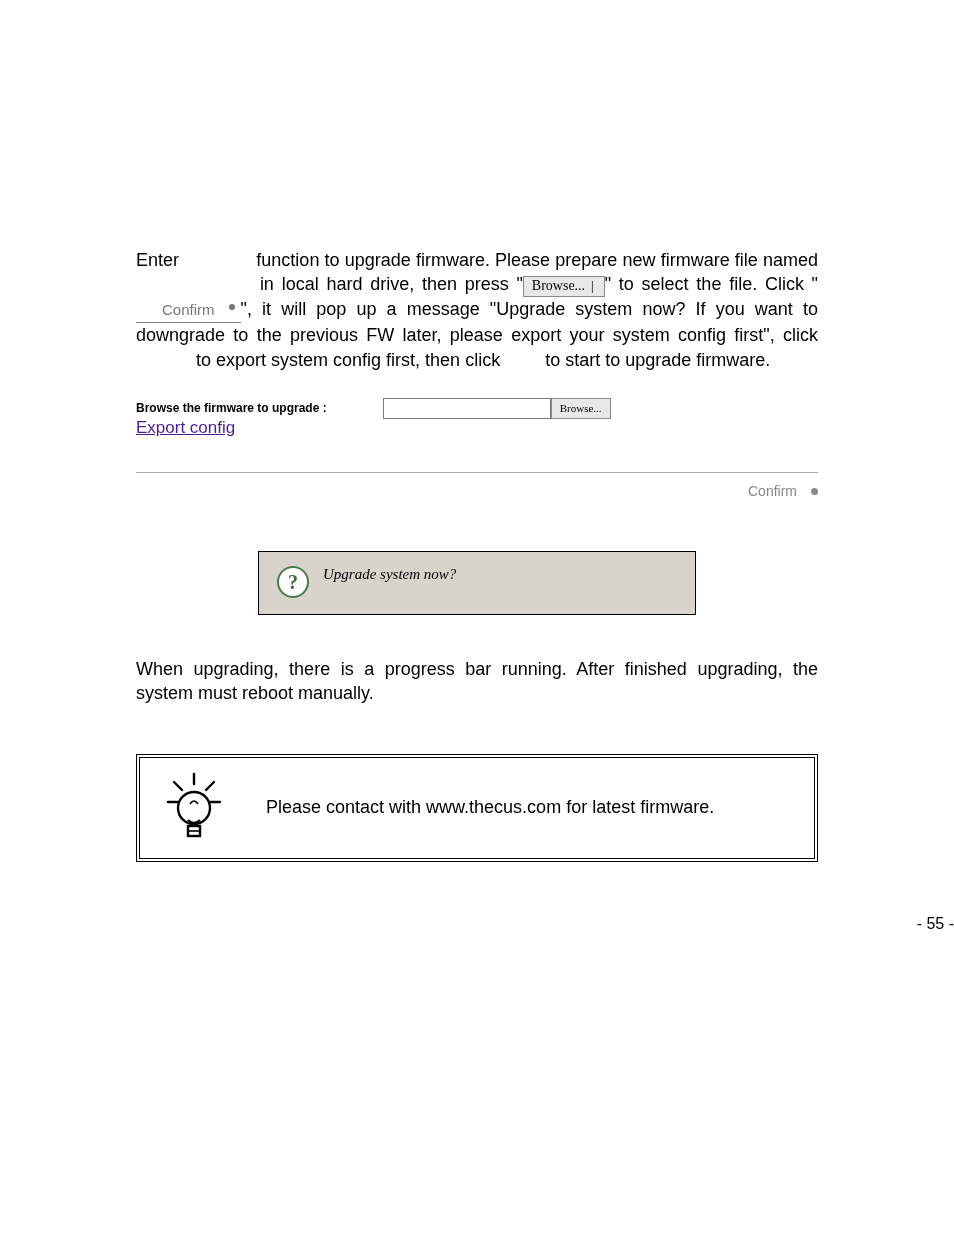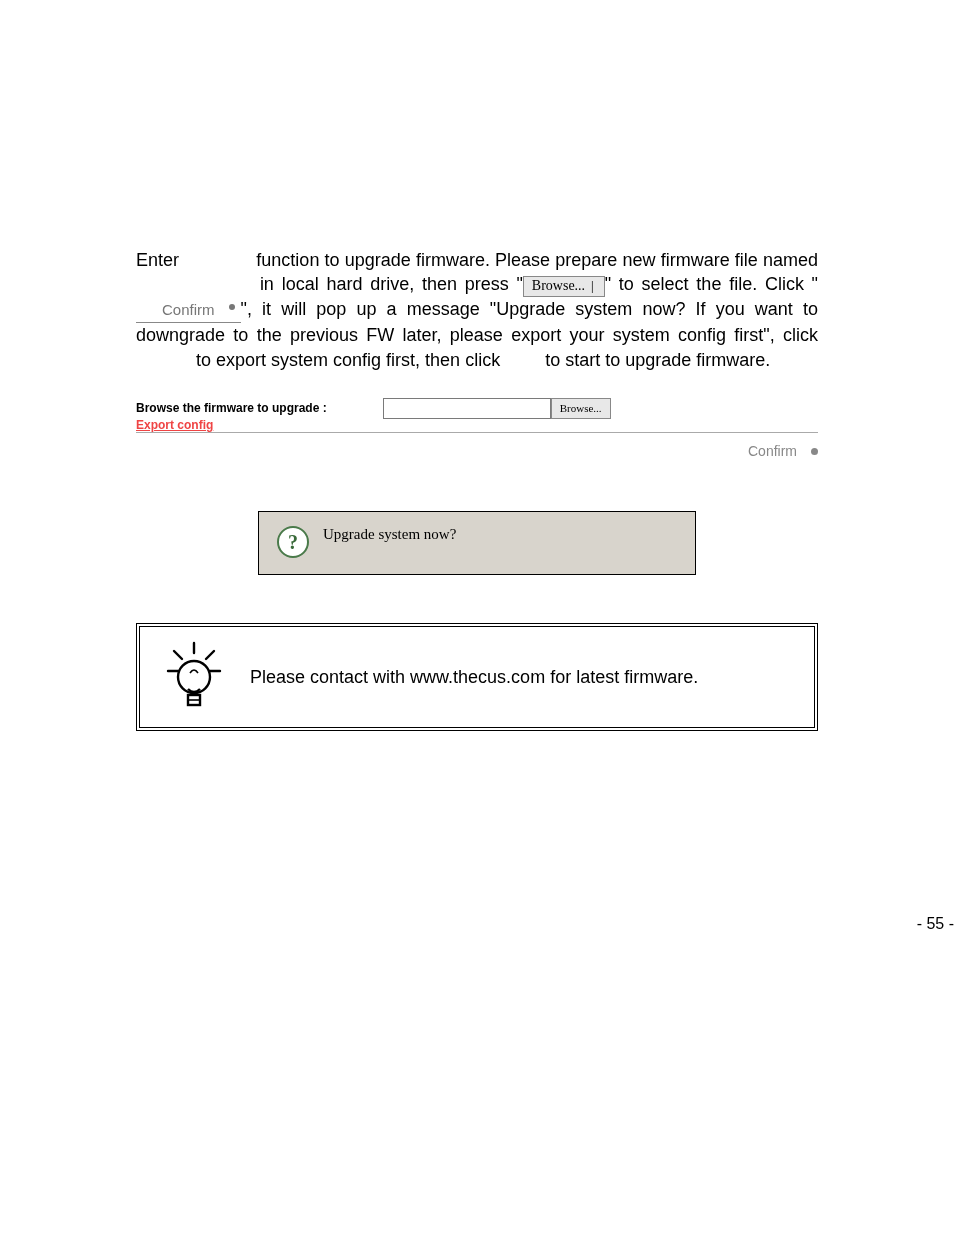--- a/index.html
+++ b/index.html
@@ -3,41 +3,41 @@
 <meta charset="utf-8">
 <style>
   html,body{margin:0;padding:0;background:#fff;font-family:Arial,Helvetica,sans-serif;color:#000;}
   .page{width:954px;height:979px;position:relative;box-sizing:border-box;padding:230px 136px 0 136px;}
   .para{font-size:18px;line-height:1.35;text-align:justify;}
   .inline-btn{display:inline-block;border:1px solid #888;background:#e8e8e8;font-family:'Times New Roman',serif;font-size:14px;padding:0px 8px;vertical-align:baseline;}
   .inline-btn .caret{font-size:10px;vertical-align:middle;}
   .inline-confirm{display:inline-block;border-bottom:1px solid #888;color:#777;font-size:15px;padding:0 26px 2px 26px;vertical-align:baseline;position:relative;}
   .inline-confirm .dot{position:absolute;right:6px;top:4px;width:6px;height:6px;border-radius:50%;background:#777;}
   
-  .shot1{margin-top:26px;border-bottom:1px solid #aaa;position:relative;}
+  .shot1{margin-top:26px;border-bottom:1px solid #aaa;padding-bottom:34px;position:relative;}
   .shot1-row{display:flex;align-items:flex-start;}
   .shot1-label{font-family:Verdana,Arial,sans-serif;font-weight:bold;font-size:12px;white-space:nowrap;}
-  .shot1-link{font-family:Verdana,Arial,sans-serif;font-weight:bold;font-size:12px;color:#ef4444;text-decoration:underline;display:block;margin-top:2px;}
+  .shot1-link{font-family:Verdana,Arial,sans-serif;font-weight:normal;font-size:17px;color:#4c1d95;text-decoration:underline;display:block;margin-top:2px;}
   .shot1-input{margin-left:56px;border:1px solid #7a7a7a;background:#fff;height:19px;width:166px;}
   .shot1-browse{margin-left:0;border:1px solid #888;background:#e8e8e8;font-family:'Times New Roman',serif;font-size:11px;height:19px;line-height:19px;padding:0 8px;}
   .confirm-line{position:absolute;right:0;bottom:-28px;}
   .confirm-btn{display:inline-flex;align-items:center;gap:14px;border:none;color:#888;font-size:14px;background:transparent;}
   .confirm-btn .dot{width:7px;height:7px;border-radius:50%;background:#888;}
   
   .dialog{width:400px;margin:78px auto 0 auto;background:#d8d4cc;border:1px solid #000;padding:14px 18px 16px 18px;font-family:'Times New Roman',serif;}
   .dialog-body{display:flex;gap:14px;}
   .qicon{width:28px;height:28px;border:2px solid #4a7a4a;border-radius:50%;display:flex;align-items:center;justify-content:center;font-family:Georgia,serif;font-size:20px;font-weight:bold;color:#3a6a3a;background:#fff;}
-  .dialog-text{font-size:15px;}
+  .dialog-text{font-size:15px;font-style:italic;}
   .dialog-title{margin-bottom:12px;}
   .dialog-btns{display:flex;gap:22px;justify-content:center;margin-top:14px;}
   .dlg-btn{border:1px solid #666;background:#d8d4cc;font-family:'Times New Roman',serif;font-size:14px;width:76px;height:22px;text-align:center;line-height:20px;}
   .dlg-btn.primary{outline:1px dotted #333;outline-offset:-3px;border:2px solid #333;}
   
   .tipbox{margin-top:48px;border:4px double #000;padding:0;}
-  .tipbox-inner{display:flex;align-items:center;gap:24px;padding:14px 22px;}
+  .tipbox-inner{display:flex;align-items:center;gap:40px;padding:14px 22px;}
   .bulb{width:64px;height:72px;flex:0 0 auto;}
   .tip-text{font-size:18px;}
   
   .para2{margin-top:110px;}
   
   .pagenum{position:absolute;bottom:46px;left:0;right:0;text-align:right;font-size:16px;}
 </style>
 </head>
 <body>
 
@@ -74,20 +74,21 @@
 
   <div class="dialog">
     <div class="dialog-body">
       <div class="qicon">?</div>
       <div class="dialog-text">
         <div class="dialog-title">Upgrade system now?</div>
       </div>
     </div>
   </div>
 
+  <p class="para" style="margin-top:42px;">When upgrading, there is a progress bar running. After finished upgrading, the system must reboot manually.</p>
 
   <div class="tipbox">
     <div class="tipbox-inner">
       <svg class="bulb" viewBox="0 0 64 72">
         <g stroke="#000" stroke-width="2.4" fill="none" stroke-linecap="round">
           <line x1="32" y1="2" x2="32" y2="12"></line>
           <line x1="12" y1="10" x2="20" y2="18"></line>
           <line x1="52" y1="10" x2="44" y2="18"></line>
           <line x1="6" y1="30" x2="16" y2="30"></line>
           <line x1="58" y1="30" x2="48" y2="30"></line>

